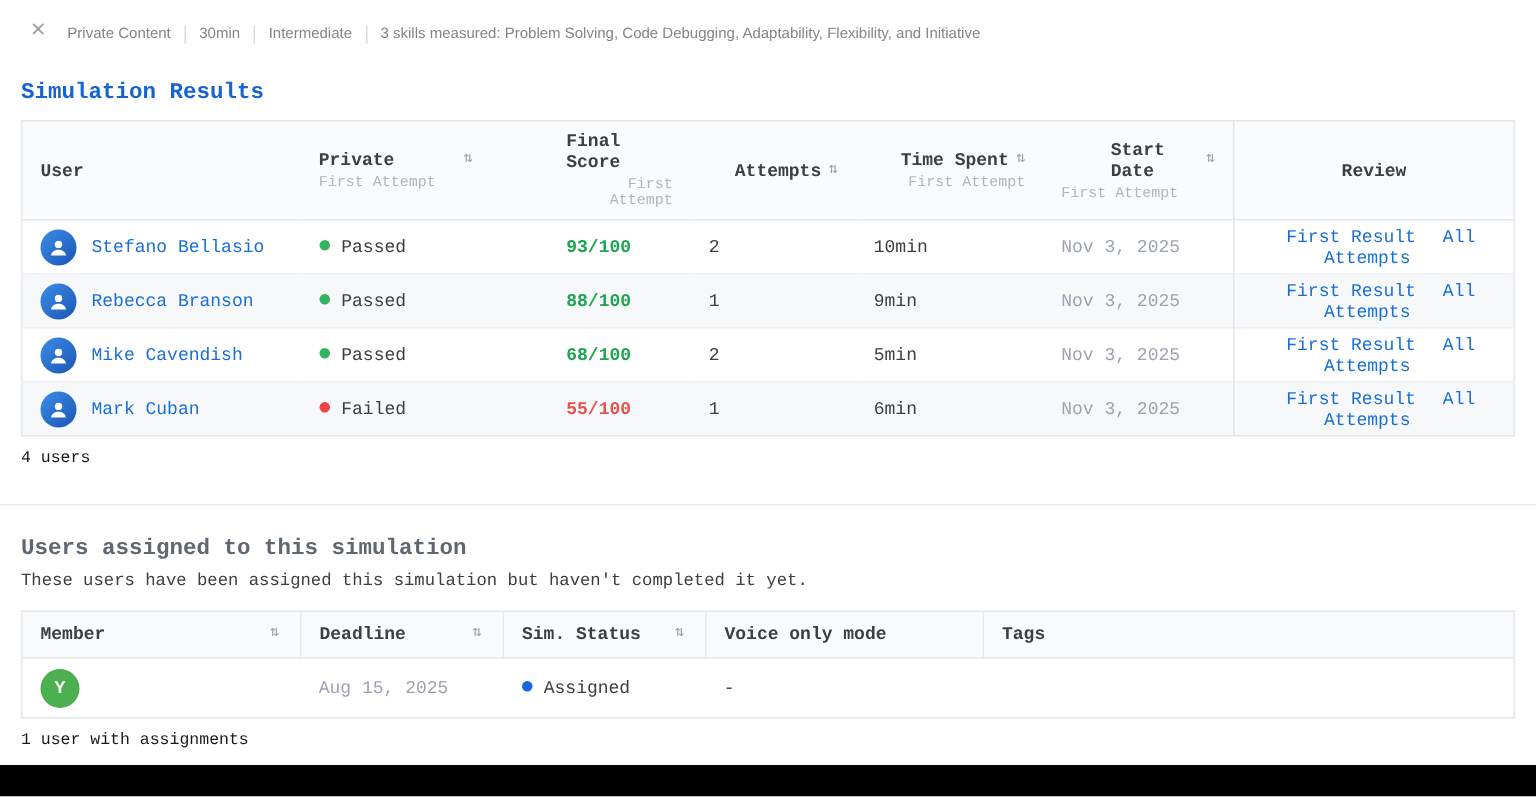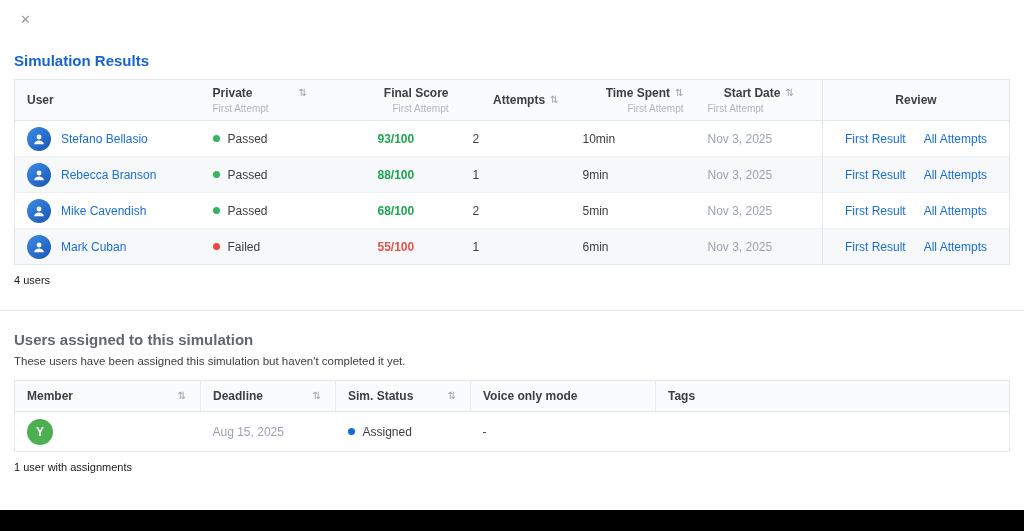--- a/index.html
+++ b/index.html
@@ -16,33 +16,33 @@
   .tlink { color: #1a6fd4; text-decoration: none; cursor: pointer; }
   .redacted {
     display: inline-block; width: 86px; height: 13px; vertical-align: -2px; border-radius: 2px;
     background: linear-gradient(100deg, #7fa8e8, #2b66c4 30%, #8fb2ea 55%, #3a74cf 80%);
     filter: blur(2.5px); opacity: .8;
   }
   .meta { margin-top: 5px; display: flex; align-items: center; font-size: 10px; color: #80868b; }
   .meta span { padding: 0 9px; border-left: 1px solid #dadce0; line-height: 12px; }
   .meta span:first-child { padding-left: 0; border-left: none; }
   
-  .content { padding: 0 14px; }
+  .content { padding: 0 14px; font-family: Liberation Mono, monospace; }
   .sec-title { font-size: 15px; font-weight: 700; }
   .sec-title.blue { color: #1664cd; margin: 20px 0 10px; }
   .sec-title.gray { color: #5f6770; margin: 20px 0 7px; }
   .sub { font-size: 11.5px; color: #3c4043; margin: 0 0 13px; }
   .divider { height: 1px; background: #e8eaed; margin: 24px -14px 0; }
   .tfoot { font-size: 11px; color: #1a1a1a; margin-top: 9px; }
   
   table { width: 100%; border-collapse: collapse; table-layout: fixed; border: 1px solid #e3e6ea; background: #fff; }
   thead th { background: #fafbfc; border-bottom: 1px solid #e3e6ea; padding: 6px 12px 6px 12px; font-size: 12px; font-weight: 700; color: #3c4043; text-align: left; vertical-align: middle; }
   .hrow { display: flex; align-items: center; line-height: 14px; }
   .hrow.r { justify-content: flex-end; }
-  .hrow.between { justify-content: center; }
+  .hrow.between { justify-content: space-between; margin-left: 33px; }
   .sort { font-size: 10px; color: #9aa0a6; font-weight: 400; margin-left: 5px; cursor: pointer; }
   .sort.push { margin-left: auto; margin-right: 2px; }
   .sort.mid { margin-left: 46px; }
   .sub-label { font-weight: 400; font-size: 10px; color: #b0b6bd; margin-top: 3px; line-height: 11px; }
   .sub-label.r { text-align: right; }
   tbody td { padding: 0 12px; height: 35px; font-size: 12px; color: #3c4043; border-top: 1px solid #eef0f2; vertical-align: middle; }
   .t1 tbody tr:nth-child(even) { background: #f7f8fa; }
   .r { text-align: left; }
   .center { text-align: center; margin-top: 16px; }
   .pr-lg { padding-right: 25px; }
@@ -72,20 +72,26 @@
   .bottombar { position: absolute; left: 0; right: 0; bottom: 0; height: 21px; background: #000; }
 </style>
 </head>
 <body>
 
 <div class="page">
 
   <div class="topbar">
     <span class="close">✕</span>
     <div class="title-wrap">
+      <div class="meta">
+        <span>Private Content</span>
+        <span>30min</span>
+        <span>Intermediate</span>
+        <span>3 skills measured: Problem Solving, Code Debugging, Adaptability, Flexibility, and Initiative</span>
+      </div>
     </div>
   </div>
 
   <div class="content">
 
     <h2 class="sec-title blue">Simulation Results</h2>
 
     <table class="t1">
       <colgroup>
         <col style="width:186px">

